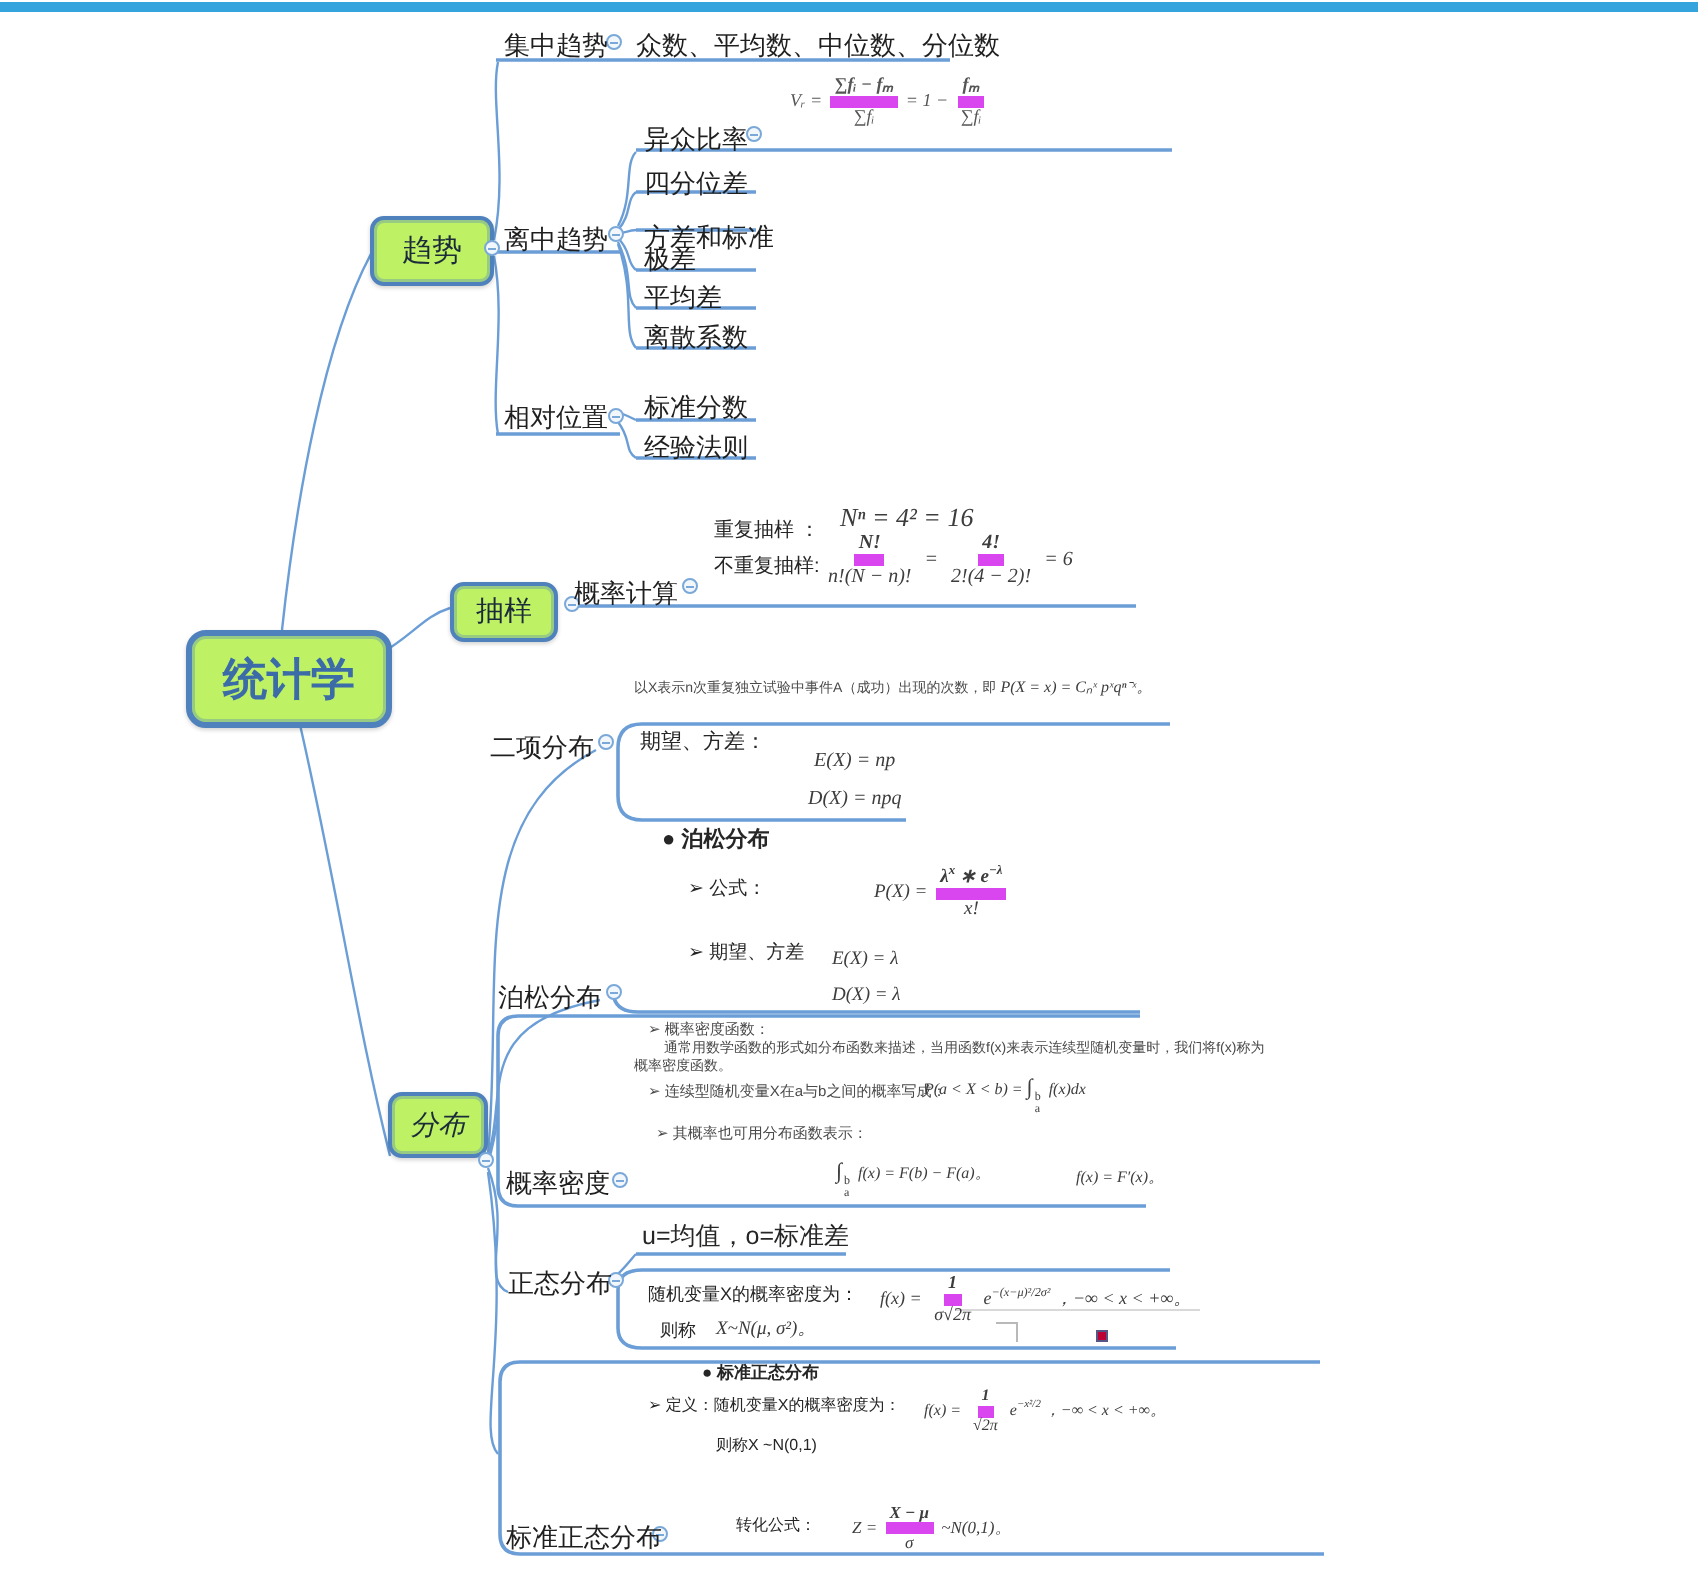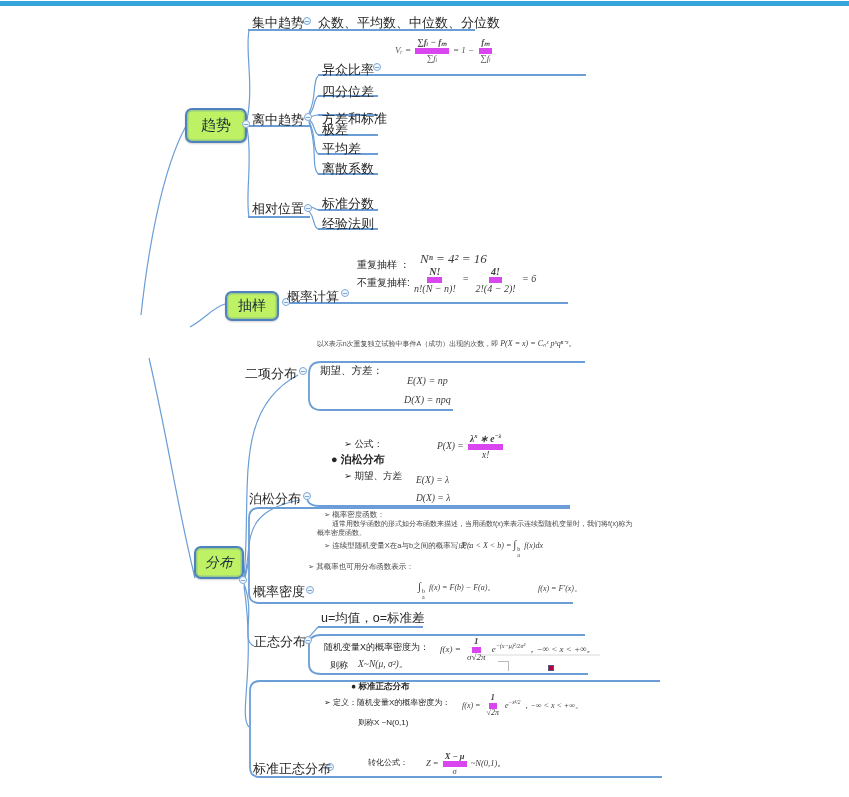--- a/index.html
+++ b/index.html
@@ -71,20 +71,23 @@
       <path d="M244,577 C252,490 232,410 298,375"></path>
       <path d="M244,578 C254,548 236,512 300,500"></path>
       <path d="M244,581 C247,572 248,565 249,556"></path>
       <path d="M244,584 C256,615 240,640 254,646"></path>
       <path d="M244,586 C256,670 238,715 249,727"></path>
       <path d="M309,637 C314,632 316,629 318,627"></path>
     </g>
     <line x1="478" y1="655" x2="600" y2="655" stroke="#d9d9d9" stroke-width="1"></line>
   </svg>
 
+  <div class="node" style="left:93px;top:315px;width:97px;height:43px;border-width:3px;border-radius:10px;">
+    <span style="font-size:22px;font-weight:bold;color:#3c6ca8;">统计学</span>
+  </div>
   <div class="node" style="left:185px;top:108px;width:58px;height:31px;">
     <span style="font-size:15px;">趋势</span>
   </div>
   <div class="node" style="left:225px;top:291px;width:50px;height:26px;justify-content:center;">
     <span style="font-size:14px;">抽样</span>
   </div>
   <div class="node" style="left:194px;top:546px;width:46px;height:29px;font-style:italic;">
     <span style="font-size:14px;">分布</span>
   </div>
 
@@ -148,21 +151,21 @@
 
   <div class="abs tiny" style="left:317px;top:337px;">
     <span>以X表示n次重复独立试验中事件A（成功）出现的次数，即</span>
     <span class="math" style="font-size:8px;">P(X = x) = Cₙˣ pˣqⁿ⁻ˣ。</span>
   </div>
   <div class="abs lbl" style="left:245px;top:365px;">二项分布</div>
   <div class="abs" style="left:320px;top:364px;font-size:10.5px;">期望、方差：</div>
   <div class="abs math" style="left:407px;top:375px;font-size:10px;">E(X) = np</div>
   <div class="abs math" style="left:404px;top:394px;font-size:10px;">D(X) = npq</div>
 
-  <div class="abs" style="left:331px;top:412px;font-size:11px;font-weight:bold;margin-top:40px;">● 泊松分布</div>
+  <div class="abs" style="left:331px;top:412px;font-size:11px;font-weight:bold;">● 泊松分布</div>
   <div class="abs" style="left:344px;top:438px;font-size:9.5px;">➢ 公式：</div>
   <div class="abs math" style="left:437px;top:432px;font-size:9.5px;">
     <span>P(X) =</span>
     <span class="frac">
       <span class="num"><span>λ</span><span class="sup">x</span><span> ∗ e</span><span class="sup">−λ</span></span>
       <span class="den">x!</span>
     </span>
   </div>
   <div class="abs" style="left:344px;top:470px;font-size:9.5px;">➢ 期望、方差</div>
   <div class="abs math" style="left:416px;top:475px;font-size:9.5px;">E(X) = λ</div>
@@ -174,21 +177,21 @@
   <div class="abs tiny" style="left:317px;top:528px;">概率密度函数。</div>
   <div class="abs tiny" style="left:324px;top:541px;font-size:7.5px;">➢ 连续型随机变量X在a与b之间的概率写成：</div>
   <div class="abs math" style="left:462px;top:538px;font-size:8px;">
     <span>P(a &lt; X &lt; b) =</span>
     <span style="font-style:normal;font-size:11px;">∫</span><span class="ss">
         <span>b</span>
         <span>a</span>
       </span>
     <span>f(x)dx</span>
   </div>
-  <div class="abs tiny" style="left:308px;top:562px;font-size:7.5px;text-align:right;">➢ 其概率也可用分布函数表示：</div>
+  <div class="abs tiny" style="left:328px;top:562px;font-size:7.5px;text-align:right;">➢ 其概率也可用分布函数表示：</div>
   <div class="abs math" style="left:418px;top:580px;font-size:8px;">
     <span style="font-style:normal;font-size:11px;">∫</span><span class="ss">
         <span>b</span>
         <span>a</span>
       </span>
     <span>f(x) = F(b) − F(a)。</span>
   </div>
   <div class="abs math" style="left:538px;top:583px;font-size:8px;">f(x) = F′(x)。</div>
   <div class="abs lbl" style="left:253px;top:583px;">概率密度</div>
 

